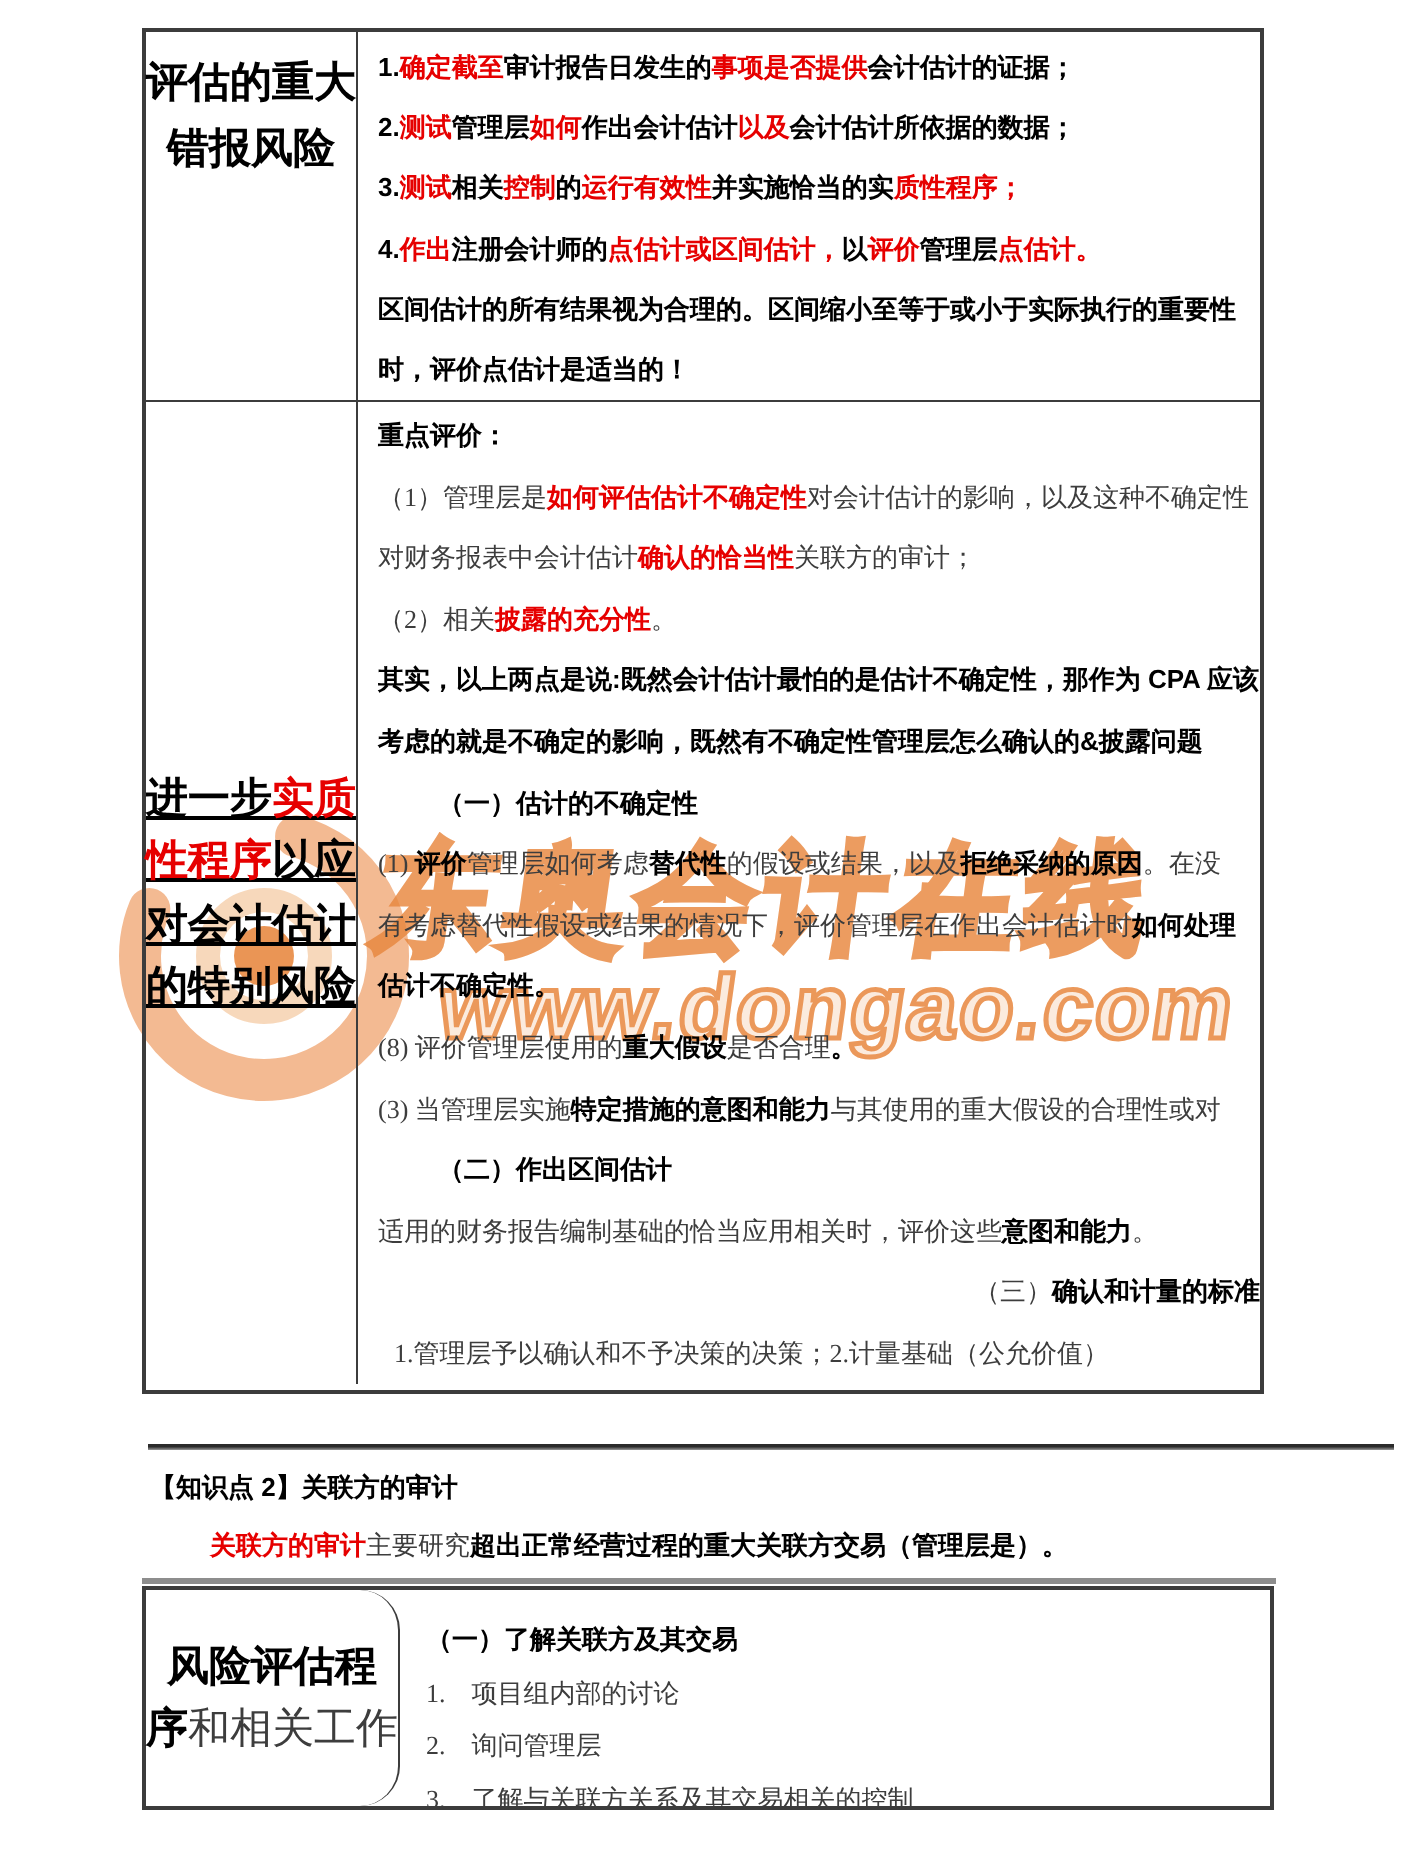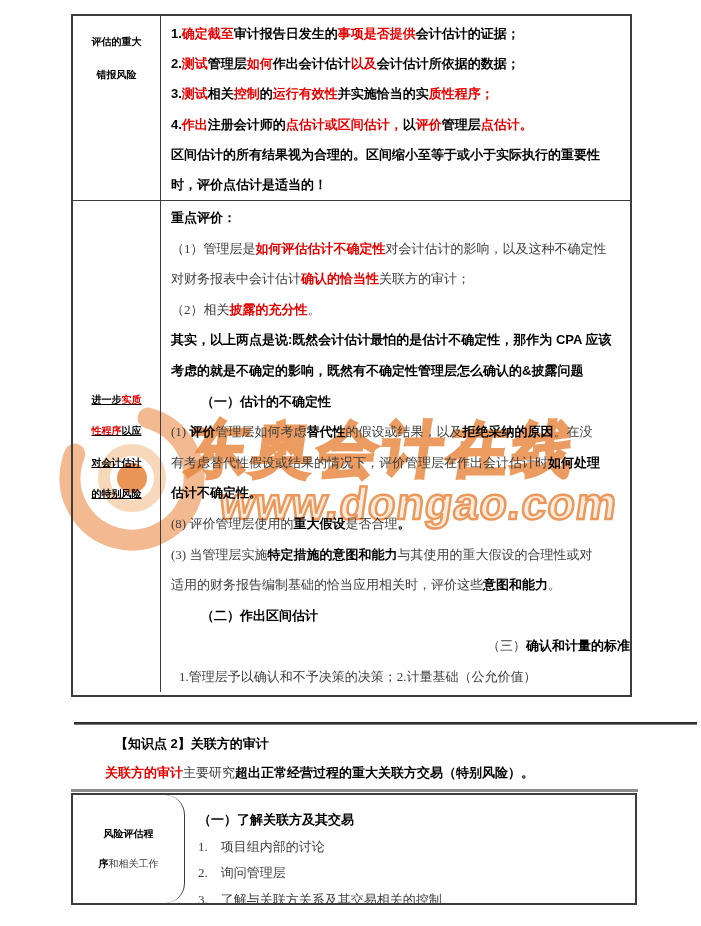--- a/index.html
+++ b/index.html
@@ -22,41 +22,41 @@
   
   .content{position:absolute;inset:0;z-index:1;}
 
   .tbl{position:absolute;border:2px solid var(--border);background:transparent;
        display:flex;flex-direction:column;}
   .tbl1{left:71px;top:14px;width:557px;height:679px;}
   .trow{display:flex;flex:0 0 auto;}
   .trow + .trow{border-top:1.5px solid var(--border);}
   .tcell-l{flex:0 0 87px;border-right:1.5px solid var(--border);
     display:flex;flex-direction:column;align-items:center;
-    font-family:"Liberation Sans",sans-serif;font-weight:bold;font-size:10px;color:var(--ink);}
+    font-family:"Liberation Sans",sans-serif;font-weight:bold;font-size:21px;color:var(--ink);}
   .tcell-r{flex:1 1 auto;overflow:hidden;padding-left:10px;}
 
   .r1{height:184px;}
   .r1 .tcell-l{padding-top:9px;}
   .r1 .tcell-l .ln{height:33px;line-height:33px;text-align:center;white-space:pre;}
   .r1 .tcell-r{padding-top:3px;}
   .r1 .tcell-r .ln{height:30.2px;line-height:30.2px;white-space:pre;}
 
   .r2{height:491px;}
   .r2 .tcell-l{justify-content:center;text-decoration:underline;}
   .r2 .tcell-l .ln{height:31.5px;line-height:31.5px;text-align:center;white-space:pre;}
   .r2 .tcell-r{padding-top:2px;}
   .r2 .tcell-r .ln{height:30.6px;line-height:30.6px;white-space:pre;}
 
   
   .sect-line{position:absolute;left:74px;top:722px;width:623px;height:3px;
     background:linear-gradient(to bottom,#2b2b2b 45%,#9a9a9a 100%);}
 
   .heading{position:absolute;left:75px;top:733px;}
-  .heading .ln{height:22px;line-height:22px;font-size:15px;white-space:pre;margin-left:40px;}
+  .heading .ln{height:22px;line-height:22px;font-size:15px;white-space:pre;}
   .para{position:absolute;left:75px;top:762px;width:600px;}
   .para .ln{height:22px;line-height:22px;font-size:14px;white-space:pre;}
 
   .tbl2-topline{position:absolute;left:71px;top:789px;width:567px;height:3px;background:#8d8d8d;}
   .tbl2{left:71px;top:793px;width:562px;height:108px;}
   .tbl2 .trow{height:108px;}
   .tbl2 .tcell-l{flex:0 0 111px;justify-content:center;border-radius:20px;}
   .tbl2 .tcell-l .ln{height:30px;line-height:30px;text-align:center;white-space:pre;}
   .tbl2 .tcell-r{padding-top:12px;padding-left:13px;}
   .tbl2 .tcell-r .ln{height:26.5px;line-height:26.5px;white-space:pre;}
@@ -112,35 +112,35 @@
             <div class="ln"><span class="st-r">对财务报表中会计估计</span><span class="st-rb">确认的恰当性</span><span class="st-r">关联方的审计；</span></div>
             <div class="ln"><span class="st-r">（2）相关</span><span class="st-rb">披露的充分性</span><span class="st-r">。</span></div>
             <div class="ln"><span class="st-b">其实，以上两点是说:既然会计估计最怕的是估计不确定性，那作为 CPA 应该</span></div>
             <div class="ln"><span class="st-b">考虑的就是不确定的影响，既然有不确定性管理层怎么确认的&amp;披露问题</span></div>
             <div class="ln" style="padding-left: 30px;"><span class="st-b">（一）估计的不确定性</span></div>
             <div class="ln"><span class="st-r">(1) </span><span class="st-b">评价</span><span class="st-r">管理层如何考虑</span><span class="st-b">替代性</span><span class="st-r">的假设或结果，以及</span><span class="st-b">拒绝采纳的原因</span><span class="st-r">。在没</span></div>
             <div class="ln"><span class="st-r">有考虑替代性假设或结果的情况下，评价管理层在作出会计估计时</span><span class="st-b">如何处理</span></div>
             <div class="ln"><span class="st-b">估计不确定性。</span></div>
             <div class="ln"><span class="st-r">(8) 评价管理层使用的</span><span class="st-b">重大假设</span><span class="st-r">是否合理</span><span class="st-b">。</span></div>
             <div class="ln"><span class="st-r">(3) 当管理层实施</span><span class="st-b">特定措施的意图和能力</span><span class="st-r">与其使用的重大假设的合理性或对</span></div>
+            <div class="ln" style="padding-left: 30px;"><span class="st-b">（二）作出区间估计</span></div>
             <div class="ln"><span class="st-r">适用的财务报告编制基础的恰当应用相关时，评价这些</span><span class="st-b">意图和能力</span><span class="st-r">。</span></div>
-            <div class="ln" style="padding-left: 30px;"><span class="st-b">（二）作出区间估计</span></div>
             <div class="ln" style="padding-left: 30px; text-align: right;"><span class="st-r">（三）</span><span class="st-b">确认和计量的标准</span></div>
             <div class="ln" style="padding-left: 8px;"><span class="st-r">1.管理层予以确认和不予决策的决策；2.计量基础（公允价值）</span></div>
           </div>
       </div>
     </div>
 
     <div class="sect-line"></div>
 
     <div class="heading">
         <div class="ln"><span class="st-b">【知识点 2】关联方的审计</span></div>
       </div>
     <div class="para">
-        <div class="ln" style="padding-left: 30px;"><span class="st-rb">关联方的审计</span><span class="st-r">主要研究</span><span class="st-b">超出正常经营过程的重大关联方交易（特别风险）。</span></div>
+        <div class="ln" style="padding-left: 30px;"><span class="st-rb">关联方的审计</span><span class="st-r">主要研究</span><span class="st-b">超出正常经营过程的重大关联方交易（管理层是）。</span></div>
       </div>
 
     <div class="tbl2-topline"></div>
     <div class="tbl tbl2">
       <div class="trow">
         <div class="tcell-l">
             <div class="ln"><span class="st-b">风险评估程</span></div>
             <div class="ln"><span class="st-b">序</span><span class="st-r">和相关工作</span></div>
           </div>
         <div class="tcell-r">

